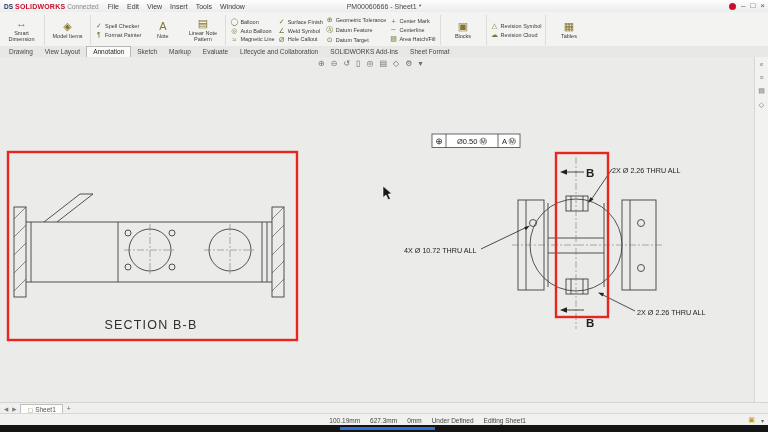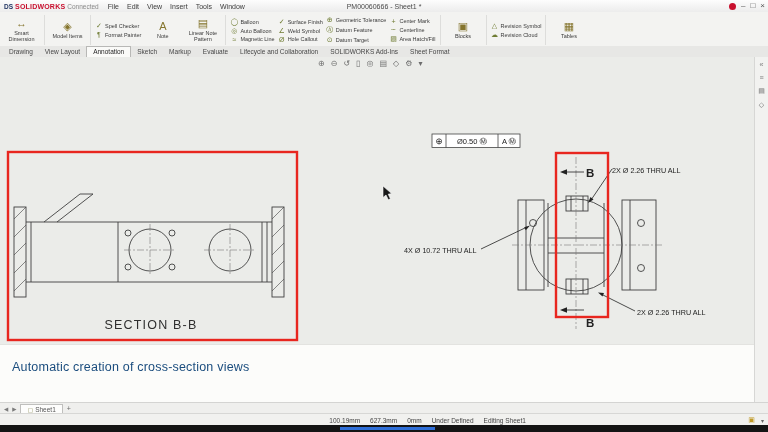--- a/index.html
+++ b/index.html
@@ -216,23 +216,20 @@
     <span class="tab">Sketch</span>
     <span class="tab">Markup</span>
     <span class="tab">Evaluate</span>
     <span class="tab">Lifecycle and Collaboration</span>
     <span class="tab">SOLIDWORKS Add-Ins</span>
     <span class="tab">Sheet Format</span>
   </div>
 
   <div class="canvas">
 
-    <div class="caption-band">
-      <div class="caption">Automatic creation of cross-section views</div>
-    </div>
 
     <div class="viewbar">
       <span>⊕</span>
       <span>⊖</span>
       <span>↺</span>
       <span>▯</span>
       <span>◎</span>
       <span>▤</span>
       <span>◇</span>
       <span>⚙</span>

